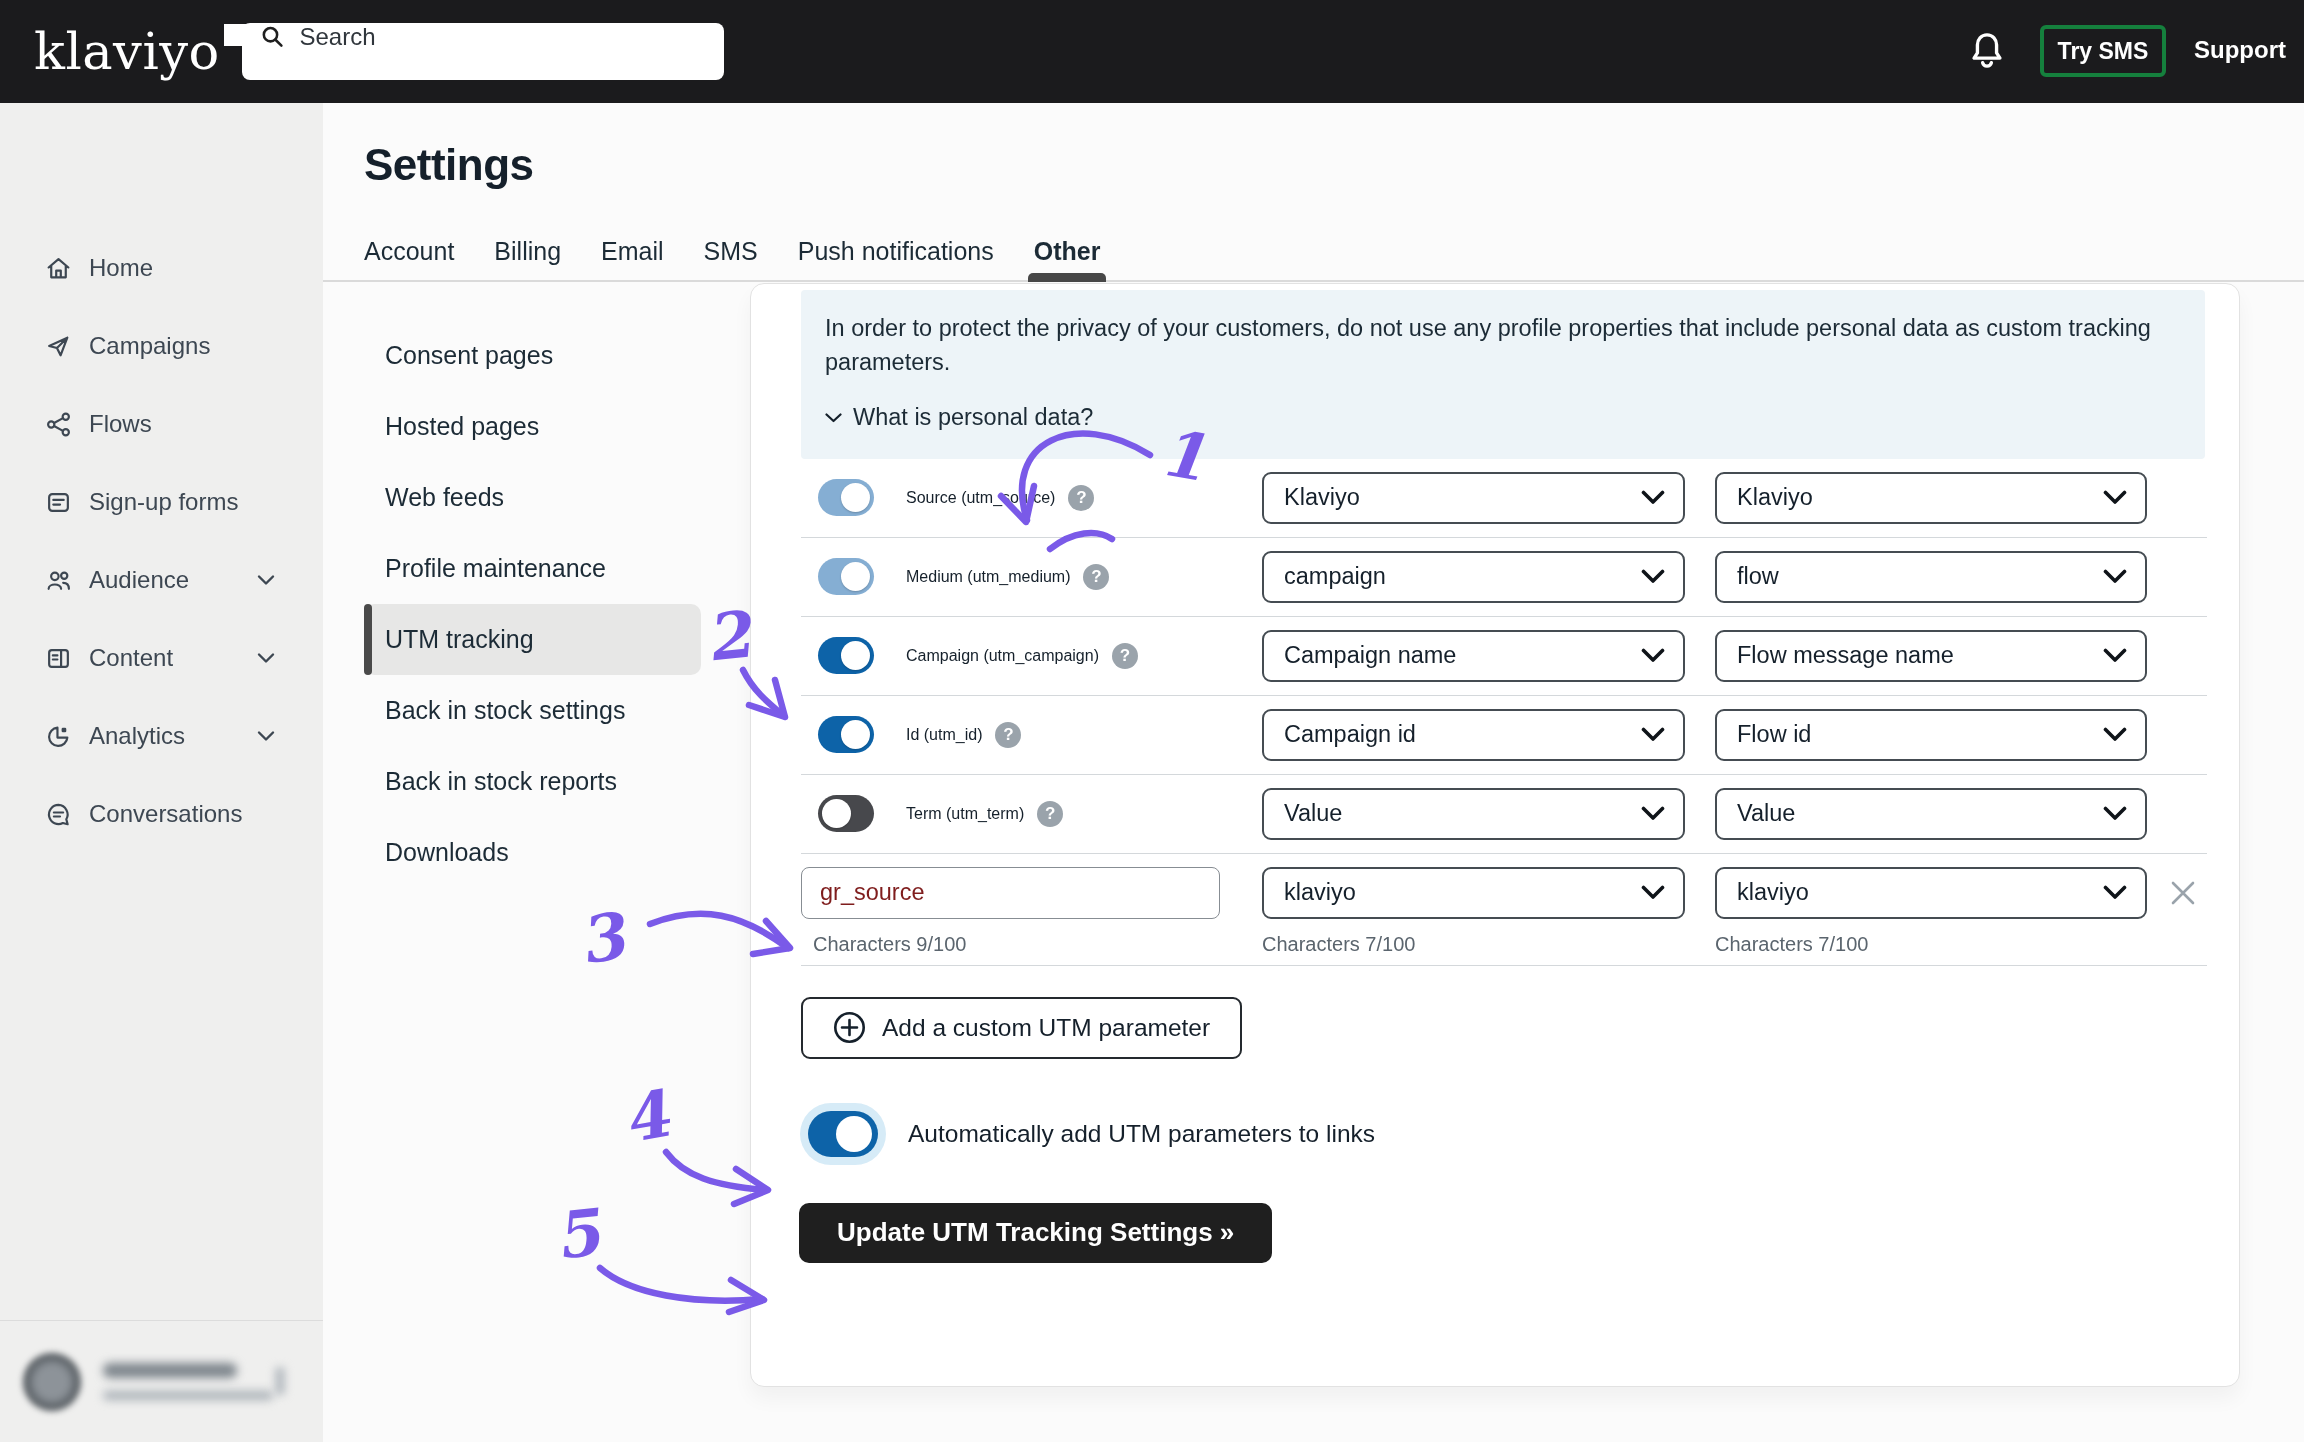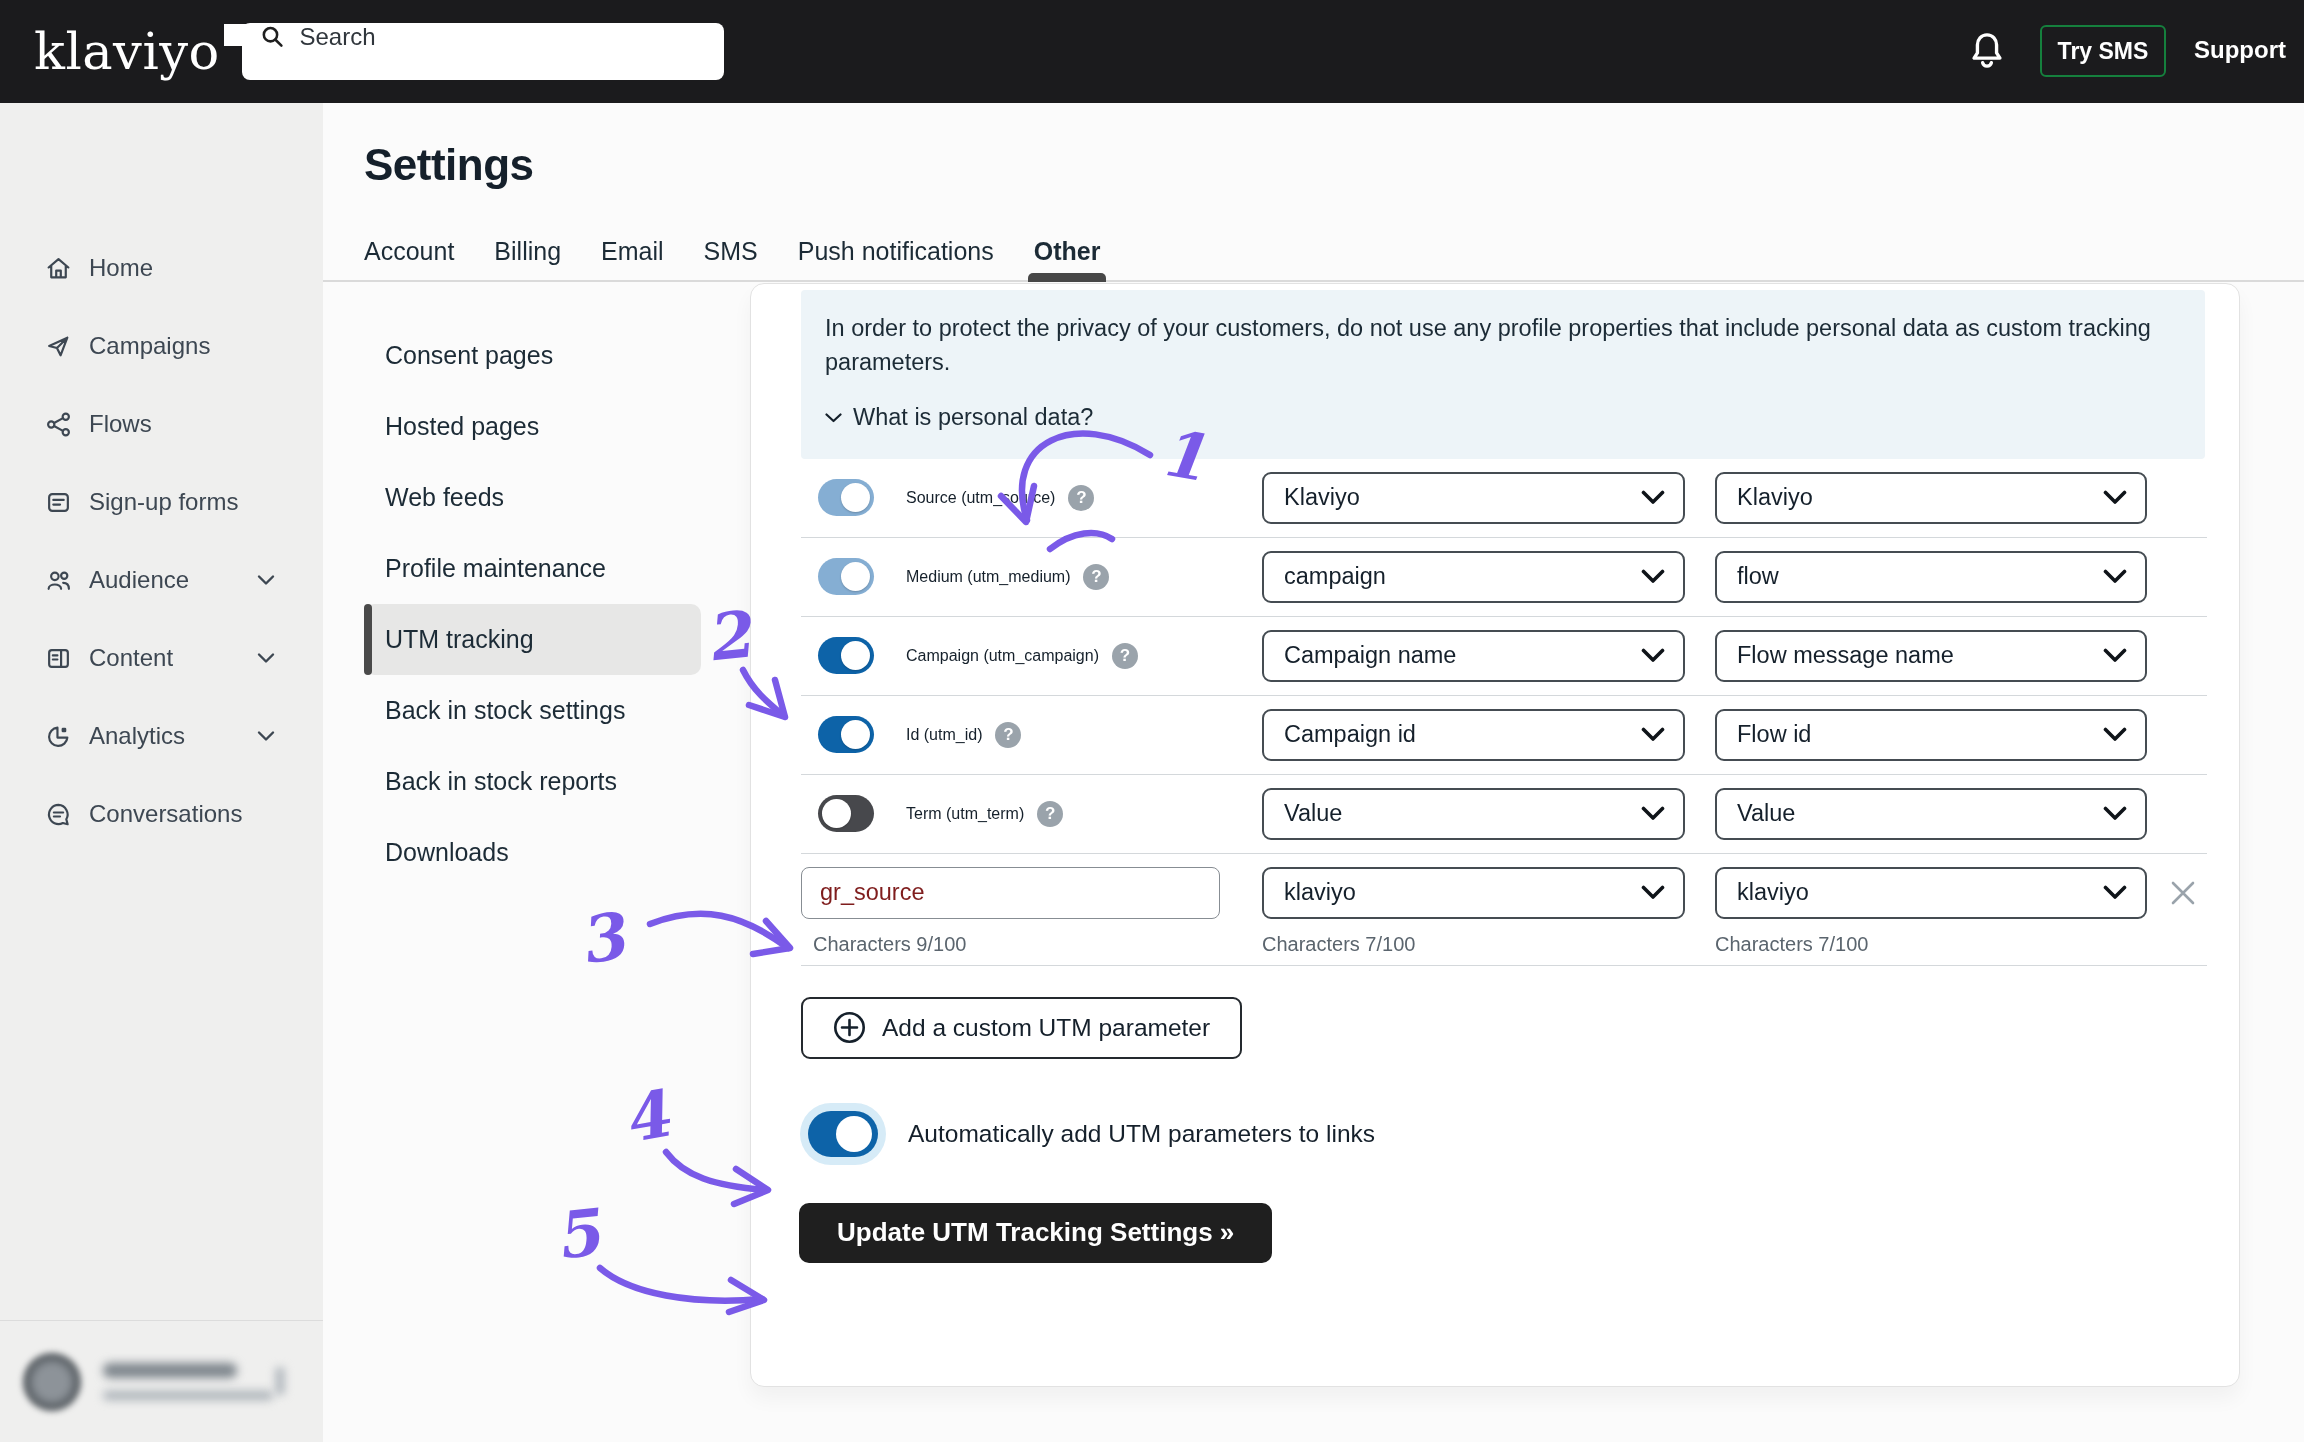--- a/index.html
+++ b/index.html
@@ -12,21 +12,21 @@
 
   
   .topbar { position:absolute; top:0; left:0; width:2304px; height:103px; background:#1b1b1d; z-index:10; }
   .logo { position:absolute; left:34px; top:22px; color:#fff; font-family:"DejaVu Serif", serif; font-size:51px; letter-spacing:0.5px; display:flex; align-items:flex-start; }
   .logo-flag { display:inline-block; width:27px; height:22px; background:#fff; margin-left:4px; margin-top:2px;
     clip-path:polygon(0 0,100% 0,72% 50%,100% 100%,0 100%); }
   .searchbox { position:absolute; left:242px; top:23px; width:482px; height:57px; background:#fff; border-radius:8px; display:flex; align-items:flex-start; padding:0 18px; }
   .searchbox input { border:none; outline:none; font-size:24px; margin-left:14px; width:100%; color:#1f1f1f; font-family:"Liberation Sans",sans-serif; }
   .searchbox input::placeholder { color:#30363c; opacity:1; }
   .bell { position:absolute; left:1966px; top:29px; }
-  .try-sms { position:absolute; left:2040px; top:25px; width:126px; height:52px; border:2px solid #15803d; border-radius:6px; color:#fff; font-size:23px; font-weight:700; display:flex; align-items:center; justify-content:center; background:transparent; }
+  .try-sms { position:absolute; left:2040px; top:25px; width:126px; height:52px; border:4px solid #15803d; border-radius:6px; color:#fff; font-size:23px; font-weight:700; display:flex; align-items:center; justify-content:center; background:transparent; }
   .support { position:absolute; left:2194px; top:36px; color:#fff; font-size:24px; font-weight:700; }
 
   
   .sidebar { position:absolute; top:103px; left:0; width:323px; bottom:0; background:#efefee; }
   .nav { position:absolute; top:126px; left:0; right:0; }
   .nav-item { position:relative; height:78px; display:flex; align-items:center; padding-left:45px; color:#3d4752; font-size:24px; }
   .nav-item .nicon { width:27px; height:27px; margin-right:17px; flex:none; display:flex; }
   .nav-chev { position:absolute; right:48px; top:50%; transform:translateY(-50%); }
   .user-footer { position:absolute; left:0; right:0; bottom:0; height:122px; border-top:1px solid #dcdcdc; display:flex; align-items:center; padding-left:23px; }
   .avatar-blur { width:58px; height:58px; border-radius:50%; background:radial-gradient(circle at 50% 50%, #8d9399 0 38%, #4d5358 70%); filter:blur(3px); flex:none; }

